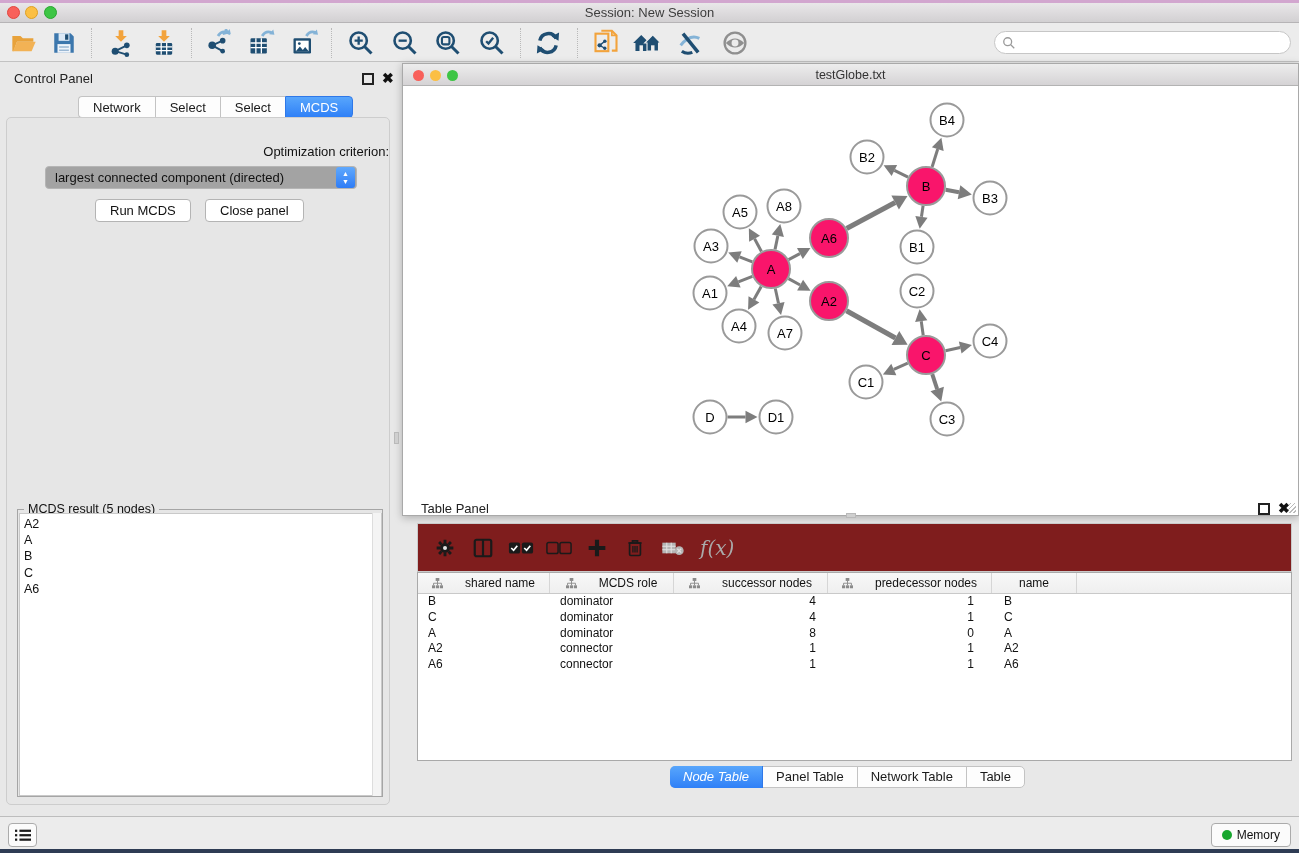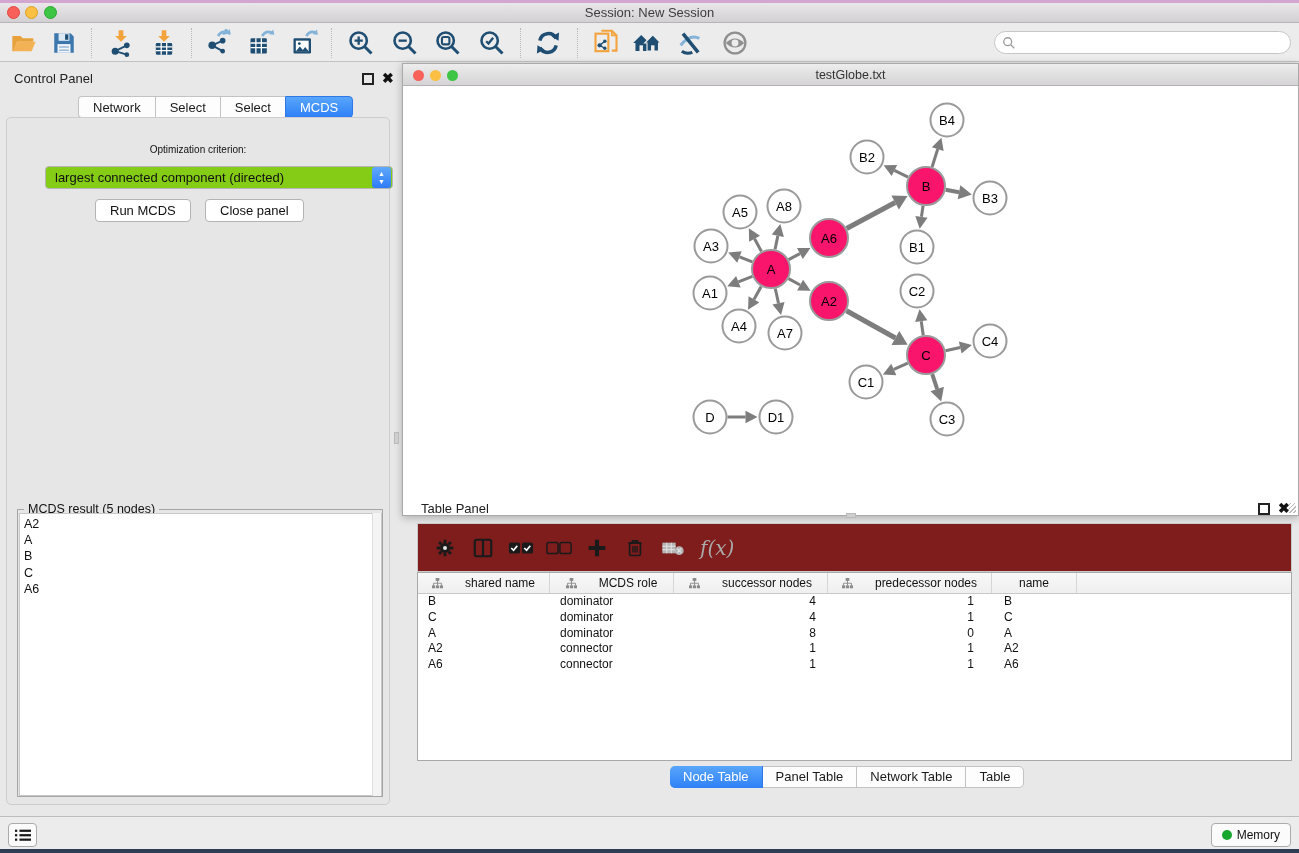--- a/index.html
+++ b/index.html
@@ -33,22 +33,22 @@
   .panel-float { position:absolute; top:7px; width:12px; height:12px; border:2px solid #222; }
   .panel-close { position:absolute; top:5px; font-size:14px; font-weight:bold; color:#111; line-height:14px;}
   #cp-tabs { position:absolute; left:74px; top:30px; height:22px; display:flex; }
   .cp-tab { height:22px; padding:0 14px; font-size:13px; line-height:21px; background:#fdfdfd;
     border:1px solid #c3c3c3; border-right:none; color:#1a1a1a; }
   .cp-tab:first-child{ border-radius:4px 0 0 4px; }
   .cp-tab:last-child{ border-right:1px solid #c3c3c3; border-radius:0 4px 4px 0; }
   .cp-tab.sel { background:linear-gradient(#58a6fc,#2f80f7); color:#fff; border-color:#2f78e8; }
   #cp-body { position:absolute; left:2px; top:51px; width:384px; height:688px;
     background:#e6e6e6; border:1px solid #cdcdcd; border-radius:5px; }
-  #opt-label { position:absolute; left:0; top:26px; width:100%; text-align:center; font-size:10px; color:#111;}
-  #criterion { position:absolute; left:38px; top:48px; width:348px; height:23px; background:#84cc16;
+  #opt-label { position:absolute; left:0; top:26px; width:100%; text-align:right; font-size:13px; color:#111;}
+  #criterion { position:absolute; left:38px; top:48px; width:312px; height:23px; background:#a3a3a3;
     border:1px solid #b5b5b5; border-radius:4px; font-size:13px; color:#111; display:flex; align-items:center;}
   #criterion .val{ padding-left:9px; flex:1; }
   #criterion .stepper{ width:19px; height:21px; border-radius:3px; margin-right:1px;
     background:linear-gradient(#60a9fd,#2e7cf6); color:#fff; font-size:7px; line-height:8px;
     display:flex; flex-direction:column; align-items:center; justify-content:center;}
   .cp-btn { position:absolute; top:81px; height:23px; background:#fff; border:1px solid #b4b4b4;
     border-radius:4px; font-size:13px; color:#111; padding:0 14px; line-height:21px; }
   #run-btn{ left:88px; } #close-btn{ left:198px; }
   #result-box { position:absolute; left:10px; top:391px; width:366px; height:288px;
     border:1px solid #a5a5a5; }
@@ -90,21 +90,21 @@
     font-size:12px; color:#111; border-right:1px solid #d6d6d6; }
   .gh-cell svg{ flex:none; }
   .g-row { display:flex; height:15.8px; font-size:12px; color:#111; }
   .g-cell { overflow:hidden; white-space:nowrap; }
   #tp-tabs { position:absolute; left:260px; top:270px; height:22px; display:flex;
     border:1px solid #c3c3c3; border-radius:5px; background:#fdfdfd; }
   .tp-tab { height:20px; padding:0 13px; font-size:13px; line-height:20px; color:#1a1a1a;
     border-right:1px solid #c3c3c3; }
   .tp-tab:last-child{ border-right:none; }
   .tp-tab.sel { background:linear-gradient(#58a6fc,#2f80f7); color:#fff; margin:-1px 0 -1px -1px;
-    height:22px; line-height:22px; border-radius:5px 0 0 5px; border-right:1px solid #2f78e8;}
+    height:22px; line-height:22px; border-radius:5px 0 0 5px; border-right:1px solid #2f78e8;font-style:italic;}
 
   
   #status-bar { left:0; top:816px; width:1299px; height:33px; background:#ececec; border-top:1px solid #bdbdbd; }
   #list-btn { position:absolute; left:8px; top:6px; width:29px; height:24px; background:#fbfbfb;
     border:1px solid #ababab; border-radius:4px; display:flex; align-items:center; justify-content:center;}
   #memory-btn { position:absolute; right:8px; top:6px; height:24px; background:#fbfbfb;
     border:1px solid #ababab; border-radius:4px; display:flex; align-items:center; gap:5px;
     padding:0 10px; font-size:12px; color:#111; }
   #memory-dot { width:10px; height:10px; border-radius:50%; background:#17a62e; }
   #desktop-bottom { left:0; top:849px; width:1299px; height:4px; background:#2e3c54; }

